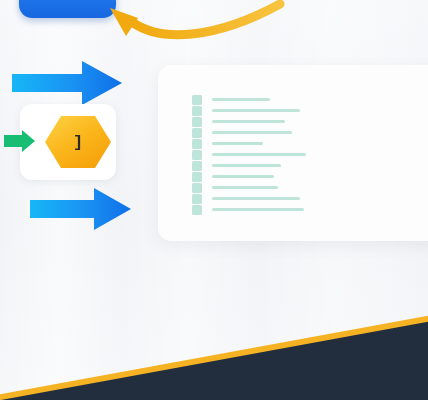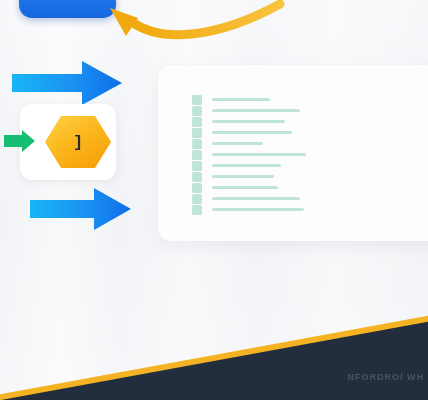--- a/index.html
+++ b/index.html
@@ -292,15 +292,14 @@
       </div>
   </div>
 
   <div class="diag-band">
     <svg width="448" height="140" viewBox="0 0 448 140" preserveAspectRatio="none" xmlns="http://www.w3.org/2000/svg">
       <polygon points="0,130 448,48 448,140 0,140" fill="#f5b324"></polygon>
       <polygon points="0,136 448,54 448,140 0,140" fill="#222e3d"></polygon>
     </svg>
   </div>
 
-  <div class="watermark">NFORDRO/ WH</div>
 
 </div>
 
 </body></html>

